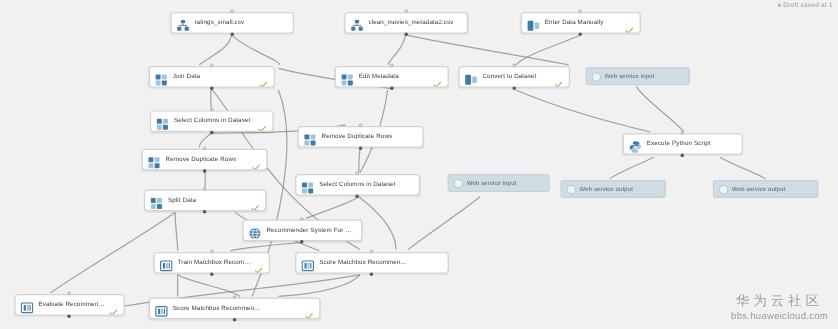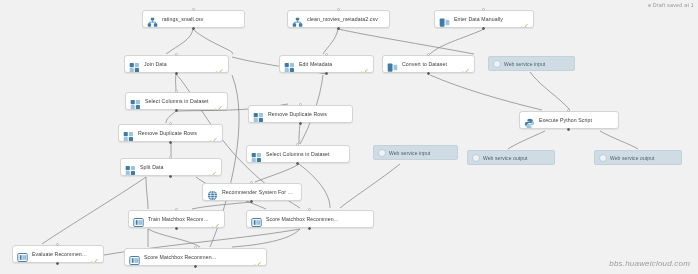--- a/index.html
+++ b/index.html
@@ -82,21 +82,21 @@
   #draft-status .dot{
     display:inline-block;width:3px;height:3px;border-radius:50%;
     background:#bdbdbd;margin-right:2px;vertical-align:middle;
   }
 
   #watermark{
     position:absolute;right:8px;bottom:6px;text-align:center;
     color:#9b9b9b;line-height:1.15;
   }
   #watermark .wm-cn{font-size:11px;letter-spacing:3.5px;display:block;}
-  #watermark .wm-url{font-size:8px;letter-spacing:.2px;display:block;margin-top:1px;font-style:italic;}
+  #watermark .wm-url{font-size:8px;letter-spacing:.2px;display:block;margin-top:1px;}
 </style>
 </head>
 <body>
 
 <div id="canvas">
 
   <svg id="edge-layer" viewBox="0 0 698 274" xmlns="http://www.w3.org/2000/svg">
       <path d="M193,29 C191,40 180,44 166,54" fill="none" stroke="#8a8a8a" stroke-width="1" stroke-opacity=".78"></path>
       <path d="M193,29 C206,42 238,52 232,54" fill="none" stroke="#8a8a8a" stroke-width="1" stroke-opacity=".78"></path>
       <path d="M338,29 C336,40 328,46 323,54" fill="none" stroke="#8a8a8a" stroke-width="1" stroke-opacity=".78"></path>
@@ -358,16 +358,17 @@
         <span class="wico"></span>
         <span class="lbl">Web service output</span>
       </div>
     </div>
 
   <div id="draft-status">
     <span class="dot"></span><span>Draft saved at 1</span>
   </div>
 
   <div id="watermark">
+    <span class="wm-cn">华为云社区</span>
     <span class="wm-url">bbs.huaweicloud.com</span>
   </div>
 
 </div>
 
 </body></html>

